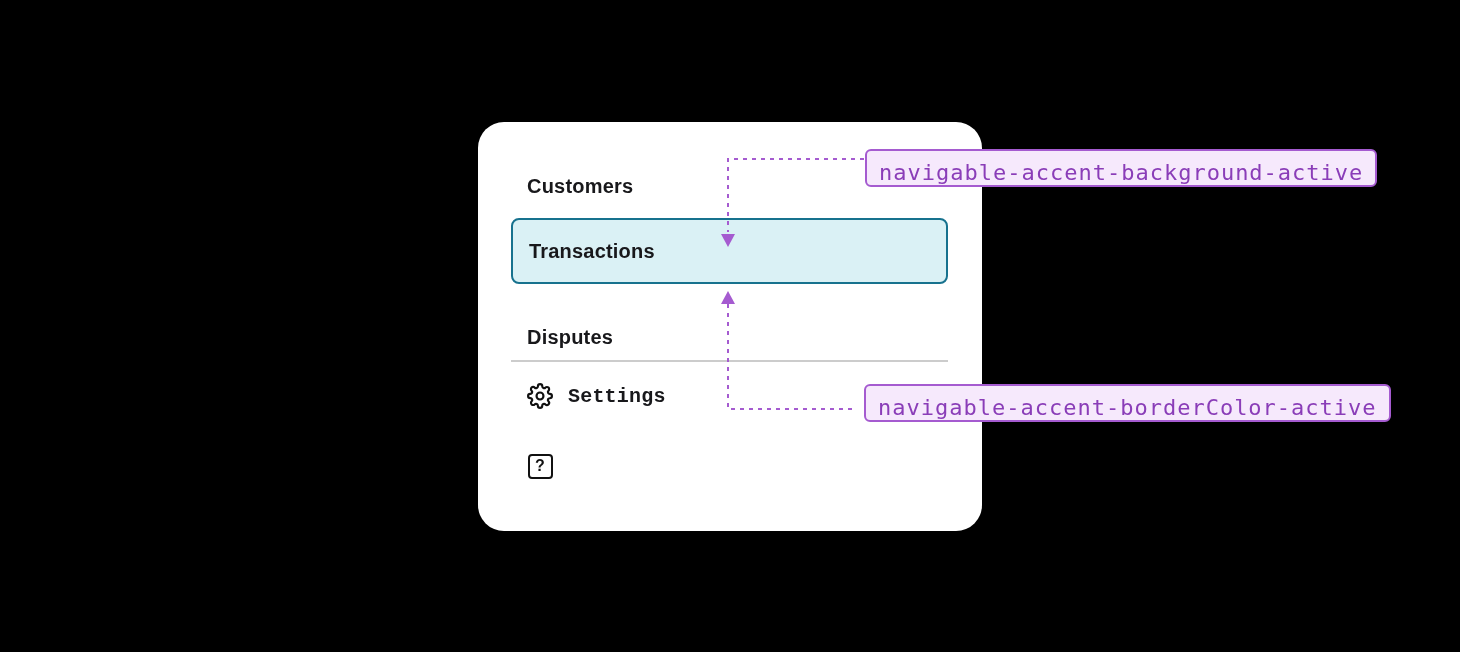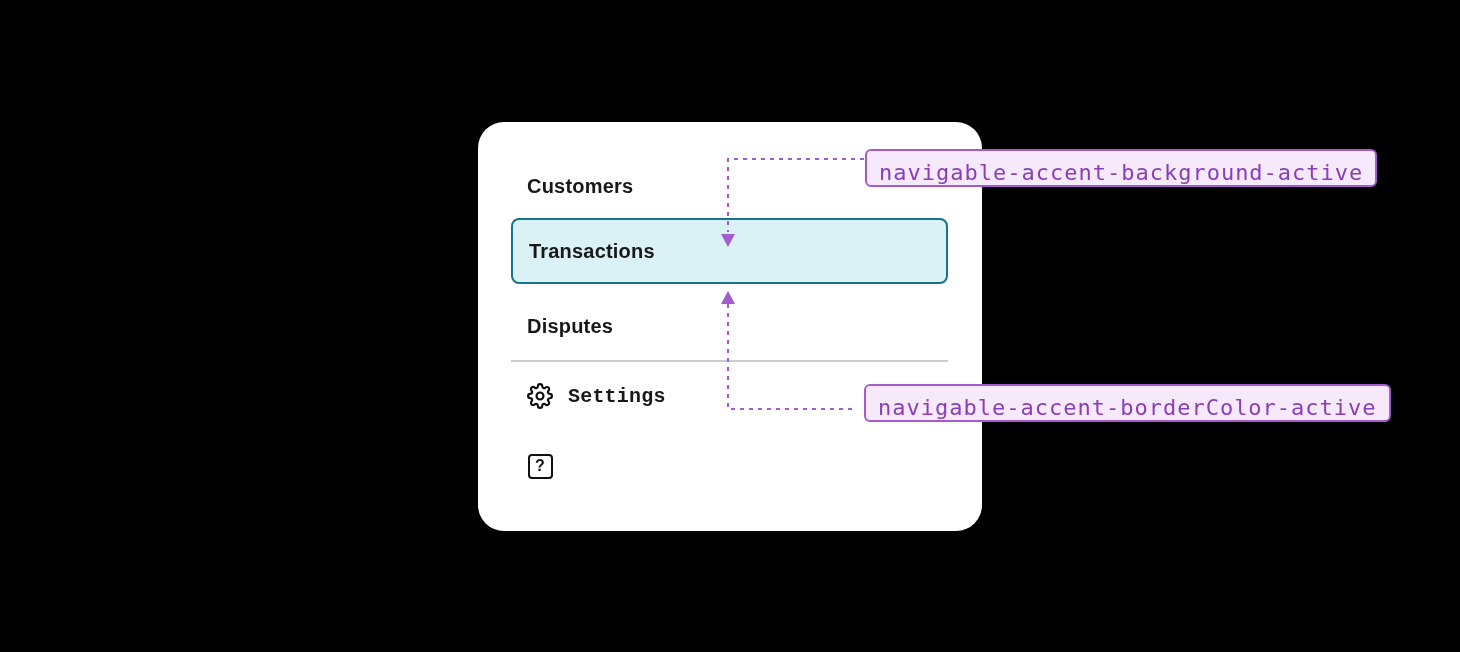--- a/index.html
+++ b/index.html
@@ -33,21 +33,21 @@
     letter-spacing: 0.2px;
     border-radius: 8px;
     cursor: pointer;
   }
   .nav-row.active {
     background: var(--active-item-bg, #daf1f5);
     border: 2px solid var(--active-item-border, #17728e);
   }
   .row-customers   { top: 31px; }
   .row-transactions{ top: 96px; }
-  .row-disputes    { top: 171px; }
+  .row-disputes    { top: 161px; align-items: flex-end; }
   .row-settings    { top: 241px; font-family: Liberation Mono, monospace; }
   .row-help        { top: 311px; }
   .divider {
     position: absolute;
     left: 33px; top: 238px;
     width: 437px; height: 2px;
     background: var(--divider, #cccccc);
   }
   .nav-icon {
     width: 26px; height: 26px;

